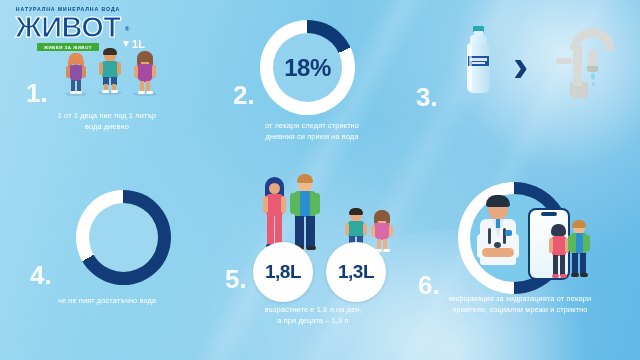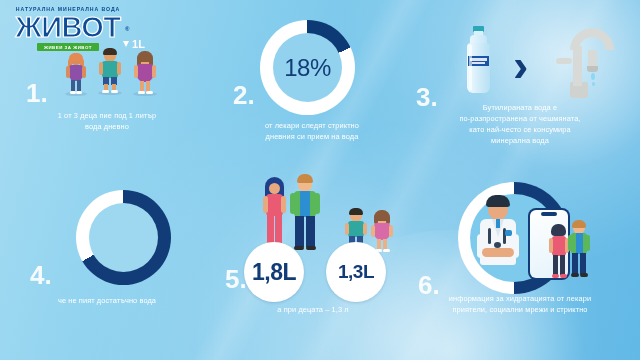--- a/index.html
+++ b/index.html
@@ -41,21 +41,21 @@
   
   .panel{position:absolute;}
   .num{position:absolute;color:#ffffff;font-weight:bold;opacity:.92;
     font-size:26px;line-height:26px;}
   .cap{position:absolute;color:#ffffff;text-align:center;font-size:7.4px;line-height:11px;
     letter-spacing:.1px;}
 
   
   .donut{position:absolute;border-radius:50%;display:flex;align-items:center;justify-content:center;}
   .donut .hole{position:absolute;border-radius:50%;}
-  .donut .val{position:relative;z-index:2;font-weight:normal;color:#123c77;}
+  .donut .val{position:relative;z-index:2;font-weight:bold;color:#123c77;}
 
   
   .fig{position:absolute;}
   .shadow{position:absolute;border-radius:50%;background:rgba(120,170,200,.42);}
 
   
   .badge{position:absolute;border-radius:50%;background:#ffffff;
     display:flex;align-items:center;justify-content:center;
     color:#123c77;font-weight:bold;box-shadow:0 1px 3px rgba(20,60,110,.18);}
 
@@ -180,26 +180,20 @@
       <div style="position:absolute;left:22px;top:4px;width:26px;height:26px;border-radius:50%;
                   border:9px solid #d7dad7;border-bottom-color:transparent;border-left-color:transparent;
                   transform:rotate(-45deg);"></div>
       <div style="position:absolute;left:40px;top:26px;width:9px;height:18px;background:#d7dad7;"></div>
       <div style="position:absolute;left:39px;top:42px;width:11px;height:6px;border-radius:0 0 3px 3px;background:#bfc3c0;"></div>
       <div style="position:absolute;left:8px;top:34px;width:16px;height:6px;border-radius:3px;background:#d7dad7;"></div>
       <div style="position:absolute;left:43px;top:49px;width:4px;height:7px;border-radius:50% 50% 45% 45%;background:#8ed8f2;"></div>
       <div style="position:absolute;left:43.5px;top:58px;width:3px;height:4px;border-radius:50%;background:#8ed8f2;"></div>
     </div>
 
-    <div class="cap" style="left:4px;top:102px;width:232px;">
-      <div>Бутилираната вода е</div>
-      <div>по-разпространена от чешмяната,</div>
-      <div>като най-често се консумира</div>
-      <div>минерална вода</div>
-    </div>
   </div>
 
   <div class="panel" style="left:0;top:180px;width:213px;height:180px;">
     <div class="num" style="left:30px;top:82px;">4.</div>
 
     <div class="donut" style="left:76px;top:10px;width:95px;height:95px;
                 background:conic-gradient(from 0deg,#123c77 0deg 240deg,#ffffff 240deg 360deg);">
       <div class="hole" style="left:13px;top:13px;width:69px;height:69px;background:#9ed8f0;"></div>
     </div>
 
@@ -258,24 +252,25 @@
       <div style="position:absolute;left:16px;top:6px;width:4px;height:8px;border-radius:3px;background:#8a5a3c;"></div>
       <div style="position:absolute;left:4px;top:13px;width:16px;height:17px;border-radius:3px 3px 7px 7px;background:#d96aa8;"></div>
       <div style="position:absolute;left:1px;top:15px;width:4px;height:12px;border-radius:2px;background:#ebb184;"></div>
       <div style="position:absolute;left:19px;top:15px;width:4px;height:12px;border-radius:2px;background:#ebb184;"></div>
       <div style="position:absolute;left:7px;top:29px;width:4px;height:11px;background:#ebb184;"></div>
       <div style="position:absolute;left:13px;top:29px;width:4px;height:11px;background:#ebb184;"></div>
       <div style="position:absolute;left:5px;top:39px;width:7px;height:3px;border-radius:2px;background:#ffffff;"></div>
       <div style="position:absolute;left:13px;top:39px;width:7px;height:3px;border-radius:2px;background:#ffffff;"></div>
     </div>
 
-    <div class="badge" style="left:31px;top:62px;width:60px;height:60px;font-size:23px;letter-spacing:-.5px;">1,8L</div>
+    <div class="badge" style="left:40px;top:62px;width:60px;height:60px;font-size:19px;letter-spacing:-.5px;">1,8L</div>
     <div class="badge" style="left:113px;top:62px;width:60px;height:60px;font-size:19px;letter-spacing:-.5px;">1,3L</div>
 
     <div class="cap" style="left:4px;top:124px;width:192px;">
+      <div>възрастните е 1,8 л на ден,</div>
       <div>а при децата – 1,3 л</div>
     </div>
   </div>
 
   <div class="panel" style="left:400px;top:180px;width:240px;height:180px;">
     <div class="num" style="left:18px;top:92px;">6.</div>
 
     <div style="position:absolute;left:58px;top:2px;width:112px;height:112px;border-radius:50%;
                 background:conic-gradient(from 0deg,#123c77 0deg 180deg,#ffffff 180deg 360deg);"></div>
     <div style="position:absolute;left:70px;top:14px;width:88px;height:88px;border-radius:50%;background:#7ecaec;"></div>

